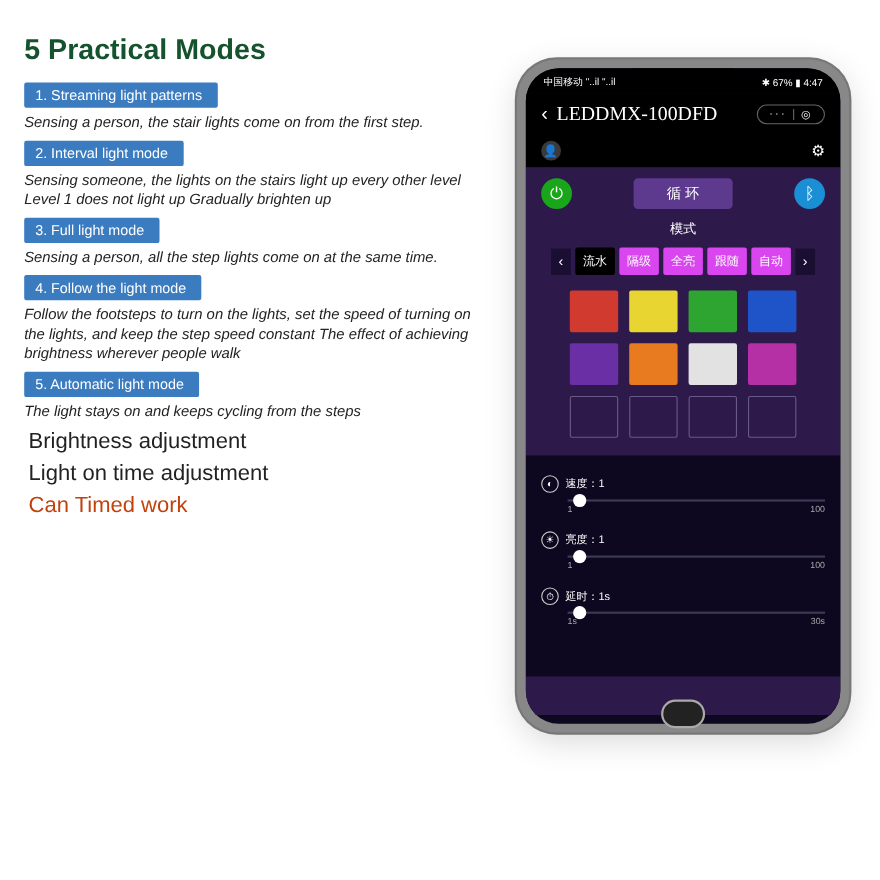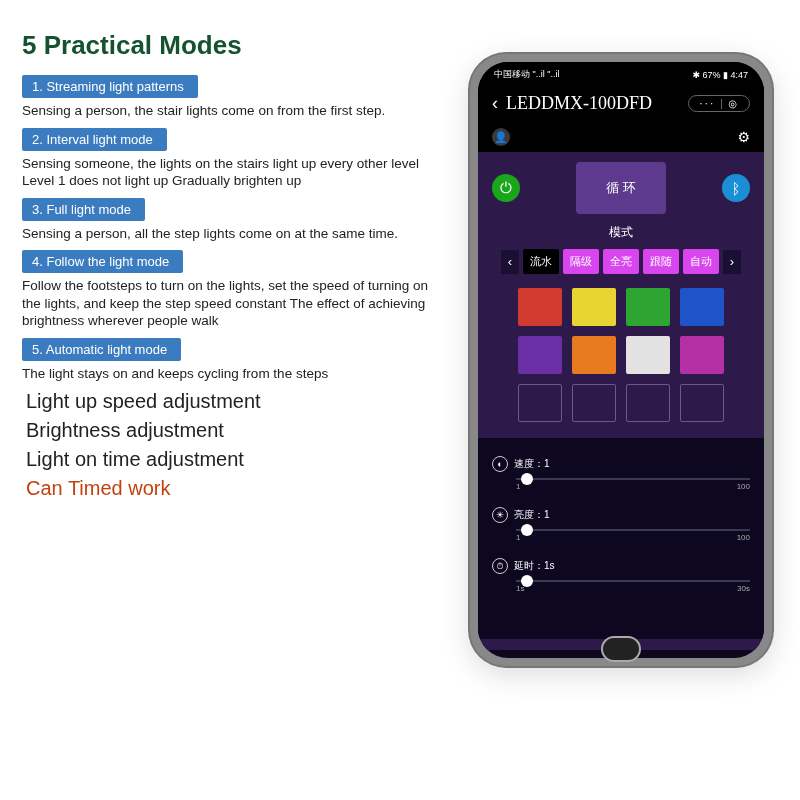--- a/index.html
+++ b/index.html
@@ -25,20 +25,21 @@
     font-size: 13px;
     padding: 4px 14px 4px 10px;
     border-radius: 2px;
     margin-bottom: 4px;
   }
   .desc {
     font-size: 13.5px;
     color: #222;
     line-height: 1.3;
     margin-bottom: 8px;
+    font-style: italic;
   }
   .title2 {
     font-size: 24px; font-weight: bold; color: #1a1a1a;
     margin: 18px 0 12px 4px;
   }
   .func {
     font-size: 20px; color: #222;
     margin: 6px 0 6px 4px;
   }
   .func.red { color: #c2410c; }
@@ -103,21 +104,21 @@
   }
   .power-btn, .bt-btn {
     width: 28px; height: 28px; border-radius: 50%;
     display: flex; align-items: center; justify-content: center;
     font-size: 15px;
   }
   .power-btn { background: #1aa61a; }
   .bt-btn { background: #1a8fd6; }
   .center-pill {
     background: #5e3a8f; border-radius: 4px;
-    padding: 17px 30px; font-size: 13px;
+    padding: 5px 30px; font-size: 13px;
   }
   .modes-label { text-align: center; font-size: 12px; padding: 4px 0; }
   .mode-tabs {
     display: flex; align-items: center; justify-content: center;
     gap: 4px; padding: 4px 10px 10px;
   }
   .chev {
     width: 18px; height: 24px; background: #1a0f33;
     display: flex; align-items: center; justify-content: center;
     font-size: 13px;
@@ -181,21 +182,20 @@
   </div>
   <div>
     <div class="mode-badge">4. Follow the light mode</div>
     <div class="desc">Follow the footsteps to turn on the lights, set the speed of turning on the lights, and keep the step speed constant The effect of achieving brightness wherever people walk</div>
   </div>
   <div>
     <div class="mode-badge">5. Automatic light mode</div>
     <div class="desc">The light stays on and keeps cycling from the steps</div>
   </div>
 
-  <div class="func">Light up speed adjustment</div>
   <div class="func">Brightness adjustment</div>
   <div class="func">Light on time adjustment</div>
   <div class="func red">Can Timed work</div>
 </div>
 
 <div class="phone">
   <div class="phone-inner">
     <div class="notch"></div>
 
     <div class="status-bar">

